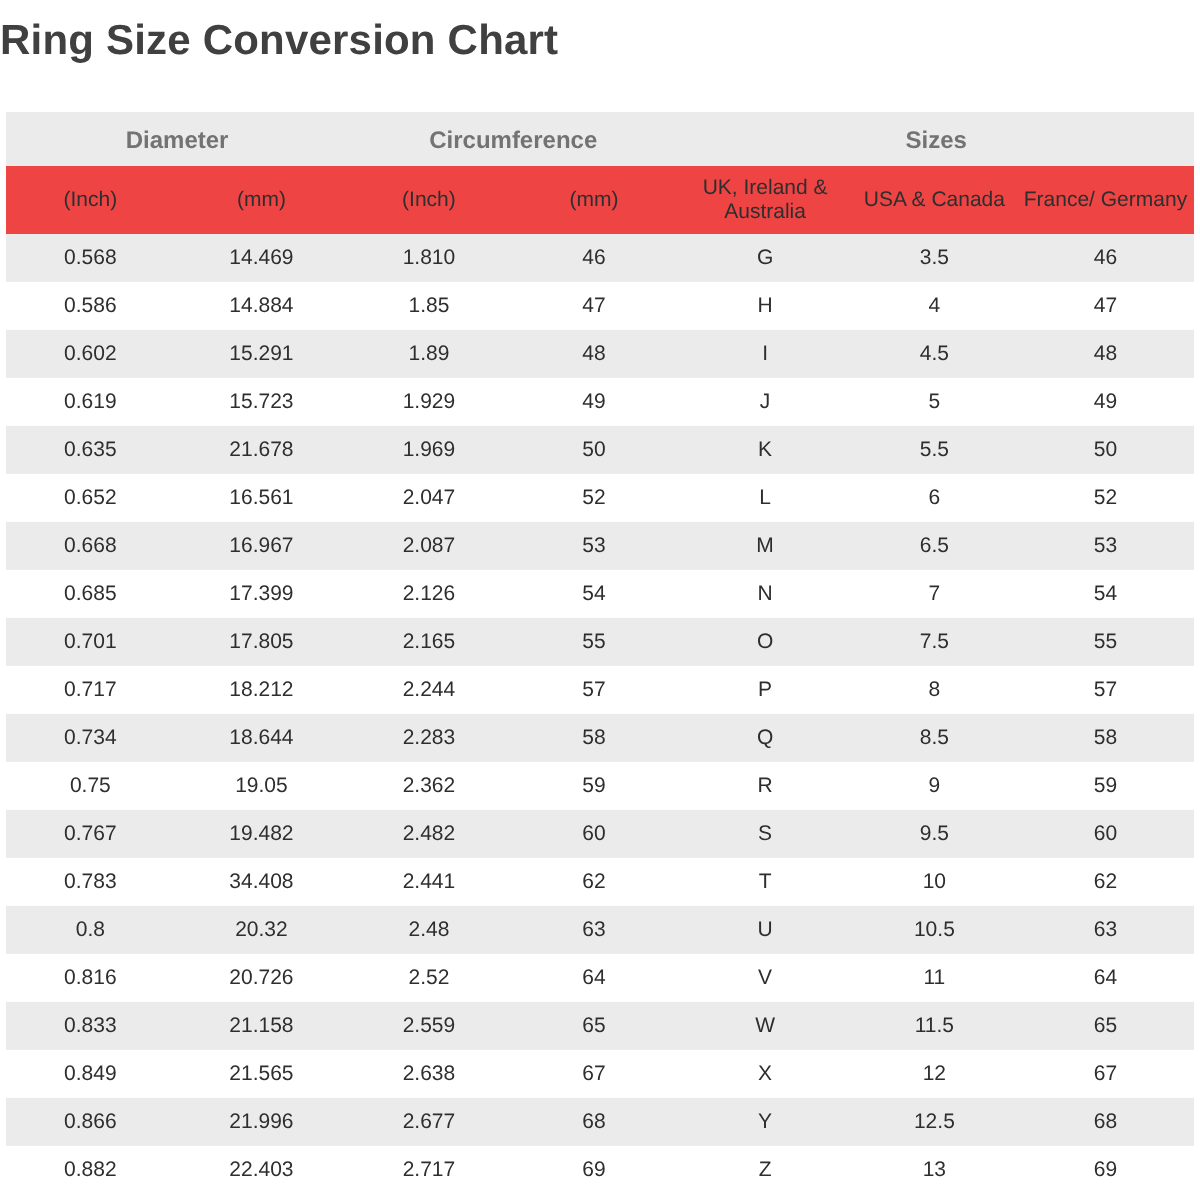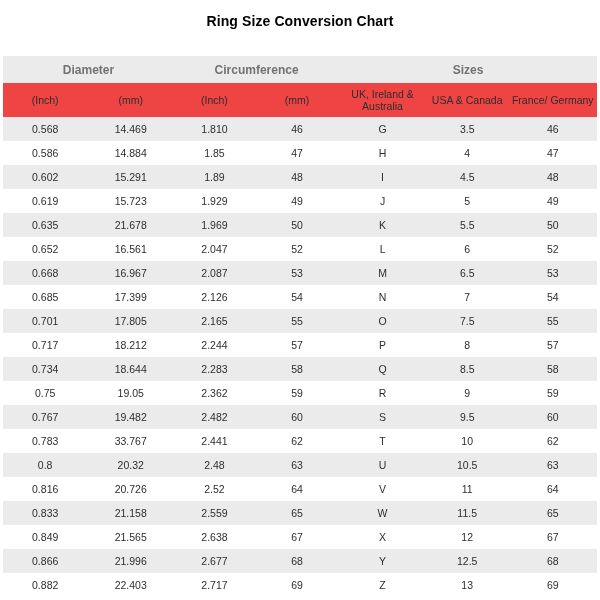--- a/index.html
+++ b/index.html
@@ -6,25 +6,24 @@
     margin: 0;
     padding: 0;
     width: 600px;
     height: 600px;
     background: #ffffff;
     font-family: "Liberation Sans", sans-serif;
     overflow: hidden;
   }
   h1.page-title {
     margin: 12px 0 0 0;
-    text-align: center;
-    font-size: 14px;
+    font-size: 21px;
     line-height: 18px;
     font-weight: bold;
-    color: #000000;
+    color: #404040;
     letter-spacing: 0.1px;
   }
   table.ring-table {
     width: 594px;
     margin: 26px auto 0 auto;
     border-collapse: collapse;
     table-layout: fixed;
   }
   col.c0 { width: 14.2%; }
   col.c1 { width: 14.6%; }
@@ -224,21 +223,21 @@
           <td>19.482</td>
           <td>2.482</td>
           <td>60</td>
           <td>S</td>
           <td>9.5</td>
           <td>60</td>
         </tr>
 
         <tr class="data-row">
           <td>0.783</td>
-          <td>33.767</td>
+          <td>34.408</td>
           <td>2.441</td>
           <td>62</td>
           <td>T</td>
           <td>10</td>
           <td>62</td>
         </tr>
 
         <tr class="data-row">
           <td>0.8</td>
           <td>20.32</td>

